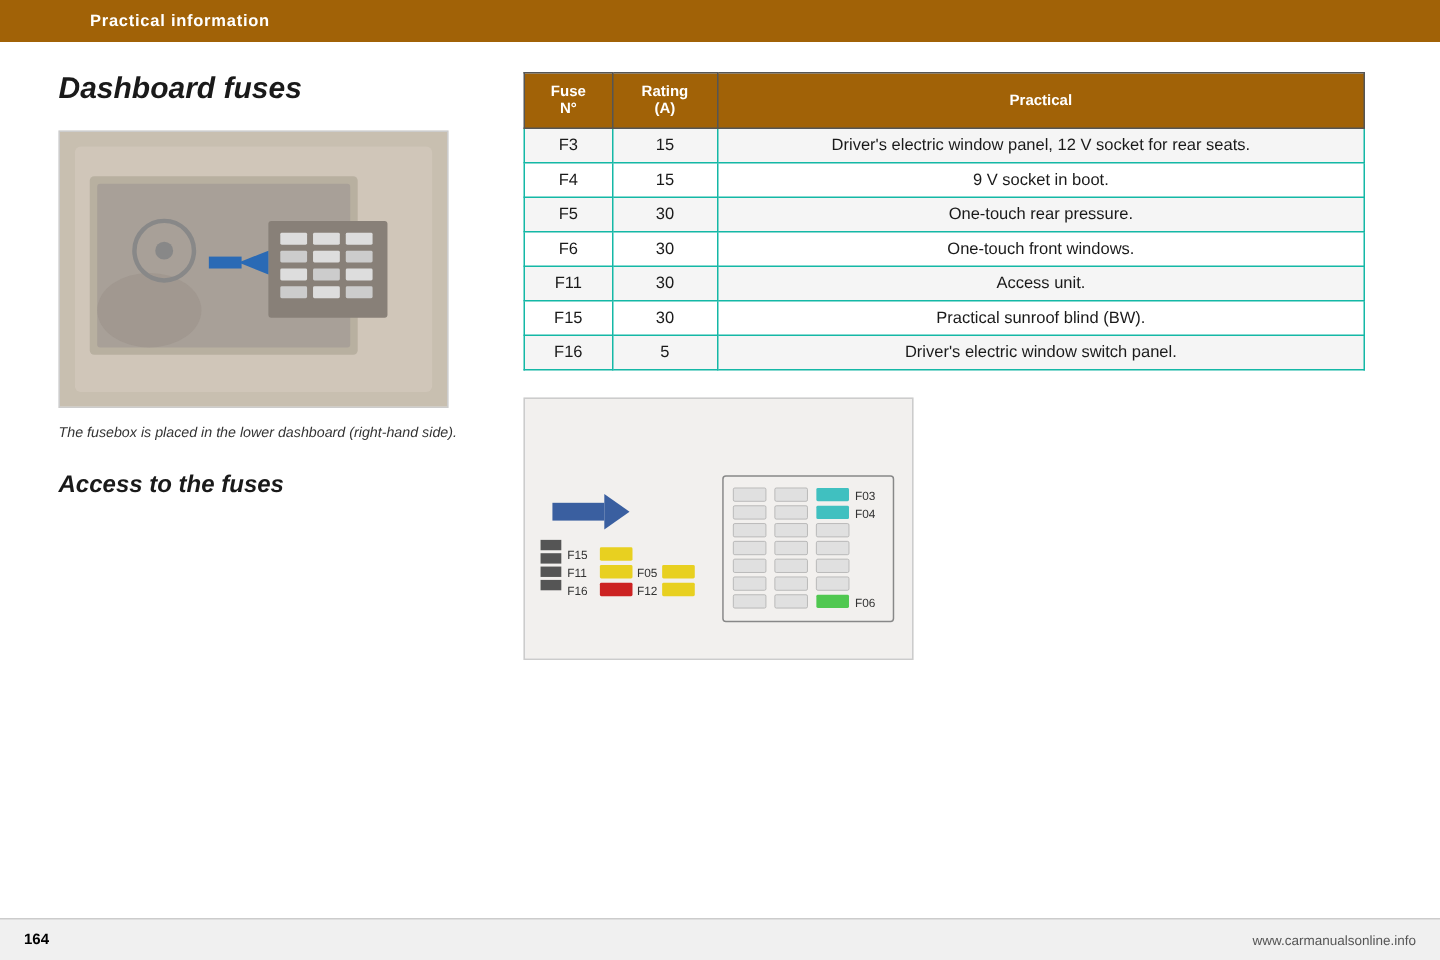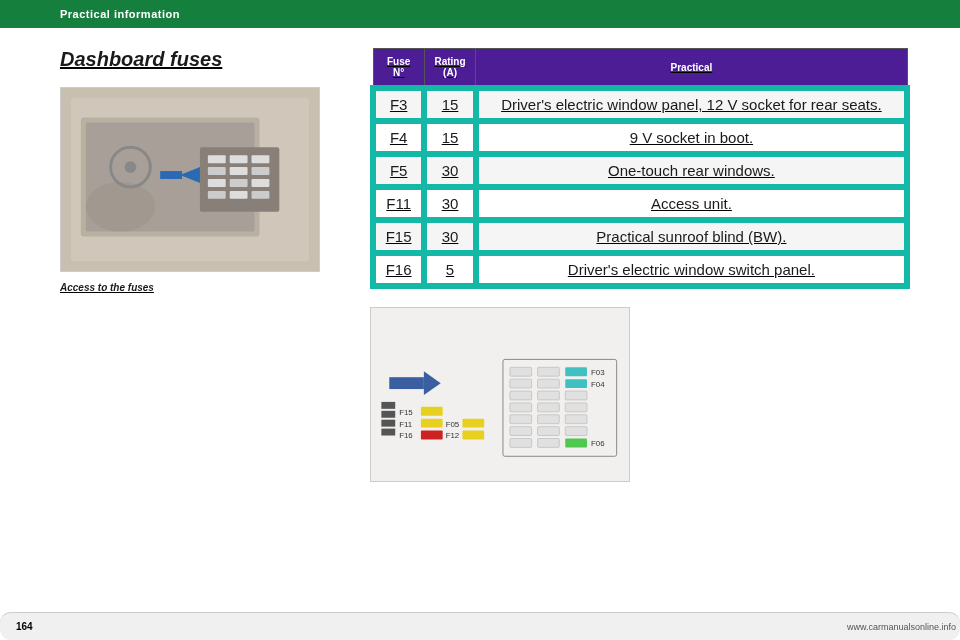--- a/index.html
+++ b/index.html
@@ -8,21 +8,21 @@
       font-family: Arial, Helvetica, sans-serif;
       background: #ffffff;
       width: 960px;
       height: 640px;
       overflow: hidden;
       position: relative;
     }
 
     
     .header-bar {
-      background: #15803d;
+      background: #a16207;
       height: 28px;
       width: 100%;
       display: flex;
       align-items: center;
       padding-left: 60px;
     }
 
     .header-title {
       color: #ffffff;
       font-size: 11px;
@@ -35,42 +35,40 @@
       position: absolute;
       bottom: 0;
       left: 0;
       right: 0;
       height: 28px;
       background: #f0f0f0;
       border-top: 1px solid #ccc;
       display: flex;
       align-items: center;
       padding: 0 16px;
-      border-radius: 11px;
     }
 
     .page-number {
       font-size: 10px;
       font-weight: bold;
       color: #000;
     }
 
     .bottom-url {
       position: absolute;
-      right: 4px;
+      right: 16px;
       font-size: 9px;
       color: #555;
     }
 
     
     .content-area {
-      padding: 20px 50px 20px 60px;
+      padding: 20px 50px 20px 39px;
       display: flex;
       gap: 30px;
-      text-decoration: underline;
     }
 
     
     .left-col {
       width: 280px;
       flex-shrink: 0;
     }
 
     .section-title {
       font-size: 20px;
@@ -95,21 +93,21 @@
 
     .caption-text {
       font-size: 9.5px;
       color: #333;
       font-style: italic;
       margin-bottom: 20px;
       line-height: 1.4;
     }
 
     .subsection-title {
-      font-size: 10px;
+      font-size: 16px;
       font-weight: bold;
       color: #1a1a1a;
       margin-bottom: 8px;
       font-style: italic;
     }
 
     .bullet-point {
       font-size: 9.5px;
       color: #333;
       padding-left: 14px;
@@ -133,34 +131,34 @@
 
     
     .fuse-table {
       width: 100%;
       border-collapse: collapse;
       margin-bottom: 18px;
       border: 1px solid #999;
     }
 
     .fuse-table th {
-      background: #4c1d95;
+      background: #a16207;
       color: #ffffff;
       font-size: 10px;
       font-weight: bold;
       padding: 7px 8px;
       text-align: center;
       border: 1px solid #555;
     }
 
     .fuse-table td {
-      font-size: 15px;
+      font-size: 11px;
       color: #1a1a1a;
       padding: 5px 8px;
-      border: 6px solid #14b8a6;
+      border: 1px solid #14b8a6;
       text-align: center;
       vertical-align: middle;
     }
 
     .fuse-table td:last-child {
       text-align: center;
     }
 
     .fuse-table tr:nth-child(odd) {
       background: #f5f5f5;
@@ -227,20 +225,21 @@
         <polygon points="120,88 140,80 140,96" fill="#2a6ab5"></polygon>
         <rect x="100" y="84" width="22" height="8" fill="#2a6ab5"></rect>
 
         <ellipse cx="60" cy="120" rx="35" ry="25" fill="#9a9088" opacity="0.5"></ellipse>
 
         <circle cx="70" cy="80" r="20" fill="none" stroke="#888" stroke-width="3"></circle>
         <circle cx="70" cy="80" r="6" fill="#888"></circle>
       </svg>
     </div>
 
+    <p class="caption-text">The fusebox is placed in the lower dashboard (right-hand side).</p>
 
     <h2 class="subsection-title">Access to the fuses</h2>
 
 
   </div>
 
   <div class="right-col">
 
     <table class="fuse-table">
       <thead>
@@ -257,21 +256,26 @@
             <td>Driver's electric window panel, 12 V socket for rear seats.</td>
           </tr>
           <tr>
             <td>F4</td>
             <td>15</td>
             <td>9 V socket in boot.</td>
           </tr>
           <tr>
             <td>F5</td>
             <td>30</td>
-            <td>One-touch rear windows.</td>
+            <td>One-touch rear pressure.</td>
+          </tr>
+          <tr>
+            <td>F6</td>
+            <td>30</td>
+            <td>One-touch front windows.</td>
           </tr>
           <tr>
             <td>F11</td>
             <td>30</td>
             <td>Access unit.</td>
           </tr>
           <tr>
             <td>F15</td>
             <td>30</td>
             <td>Practical sunroof blind (BW).</td>

